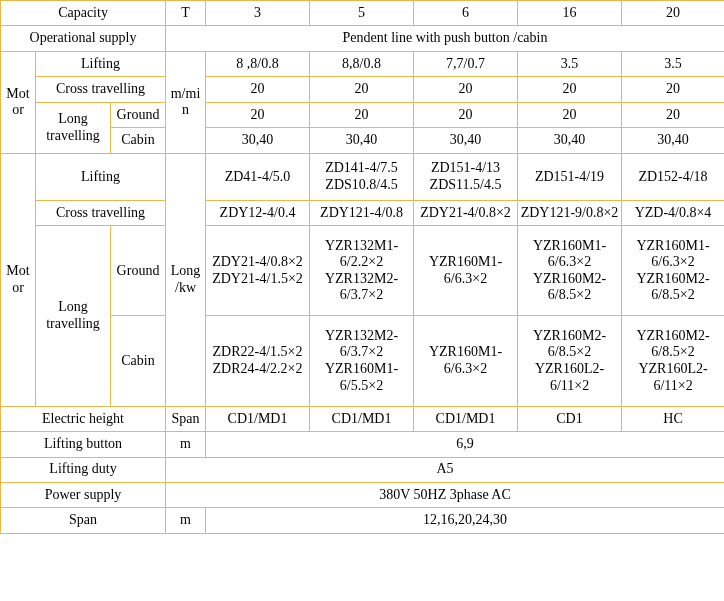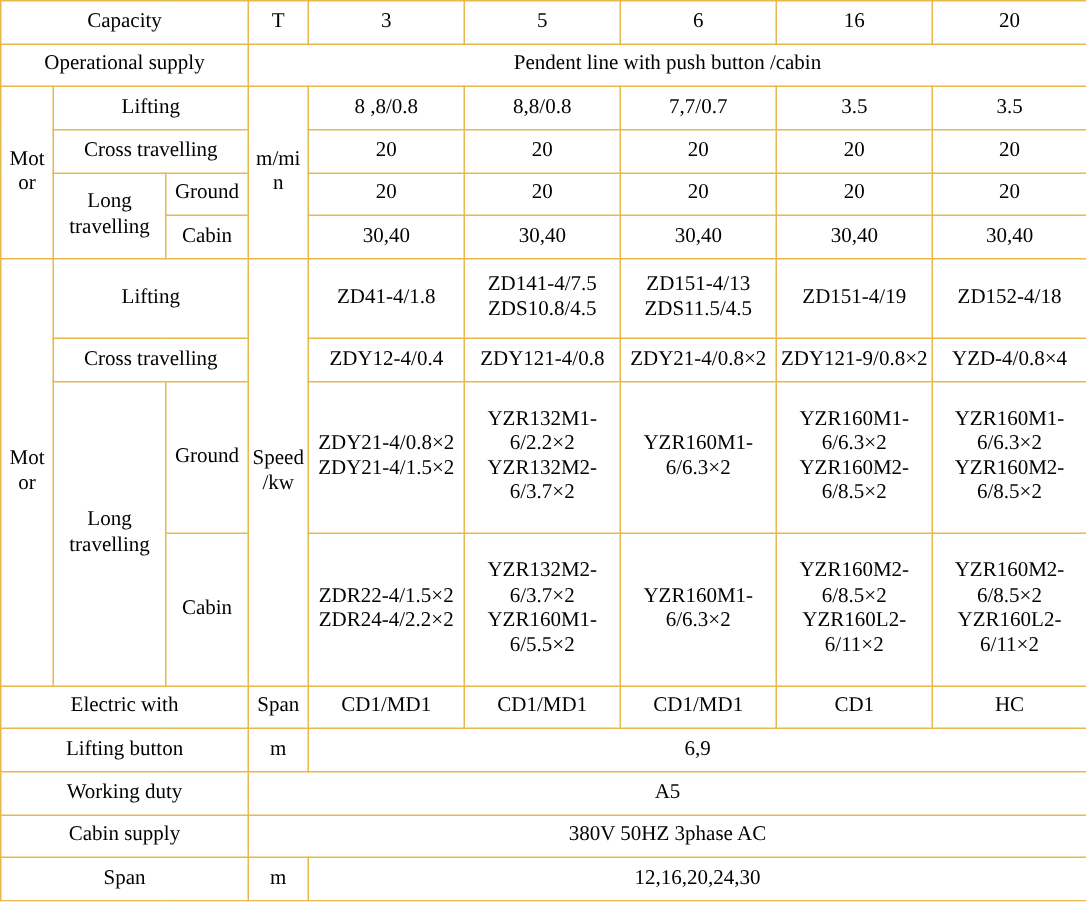--- a/index.html
+++ b/index.html
@@ -9,21 +9,21 @@
   }
   body {
     font-family: "Liberation Serif", serif;
     width: 724px;
     height: 601px;
     overflow: hidden;
   }
   table.spec {
     border-collapse: collapse;
     width: 724px;
-    height: 601px;
+    height: 534px;
     table-layout: fixed;
   }
   table.spec td {
     border: 1px solid #e8b84b;
     text-align: center;
     vertical-align: middle;
     font-size: 14px;
     color: #000000;
     padding: 1px 2px;
     line-height: 1.18;
@@ -97,22 +97,22 @@
       <td>30,40</td>
       <td>30,40</td>
       <td>30,40</td>
       <td>30,40</td>
       <td>30,40</td>
     </tr>
 
     <tr>
       <td rowspan="4">Motor</td>
       <td colspan="2">Lifting</td>
-      <td rowspan="4">Speed /kw</td>
-      <td>ZD41-4/1.8</td>
+      <td rowspan="4">Long /kw</td>
+      <td>ZD41-4/5.0</td>
       <td>ZD141-4/7.5 ZDS10.8/4.5</td>
       <td>ZD151-4/13 ZDS11.5/4.5</td>
       <td>ZD151-4/19</td>
       <td>ZD152-4/18</td>
     </tr>
 
     <tr>
       <td colspan="2">Cross travelling</td>
       <td>ZDY12-4/0.4</td>
       <td>ZDY121-4/0.8</td>
@@ -134,42 +134,42 @@
     <tr>
       <td>Cabin</td>
       <td>ZDR22-4/1.5×2 ZDR24-4/2.2×2</td>
       <td>YZR132M2-6/3.7×2 YZR160M1-6/5.5×2</td>
       <td>YZR160M1-6/6.3×2</td>
       <td>YZR160M2-6/8.5×2 YZR160L2-6/11×2</td>
       <td>YZR160M2-6/8.5×2 YZR160L2-6/11×2</td>
     </tr>
 
     <tr>
-      <td colspan="3">Electric with</td>
+      <td colspan="3">Electric height</td>
       <td>Span</td>
       <td>CD1/MD1</td>
       <td>CD1/MD1</td>
       <td>CD1/MD1</td>
       <td>CD1</td>
       <td>HC</td>
     </tr>
 
     <tr>
       <td colspan="3">Lifting button</td>
       <td>m</td>
       <td colspan="5">6,9</td>
     </tr>
 
     <tr>
-      <td colspan="3">Working duty</td>
+      <td colspan="3">Lifting duty</td>
       <td colspan="6">A5</td>
     </tr>
 
     <tr>
-      <td colspan="3">Cabin supply</td>
+      <td colspan="3">Power supply</td>
       <td colspan="6">380V 50HZ 3phase AC</td>
     </tr>
 
     <tr>
       <td colspan="3">Span</td>
       <td>m</td>
       <td colspan="5">12,16,20,24,30</td>
     </tr>
   </tbody>
 </table>

